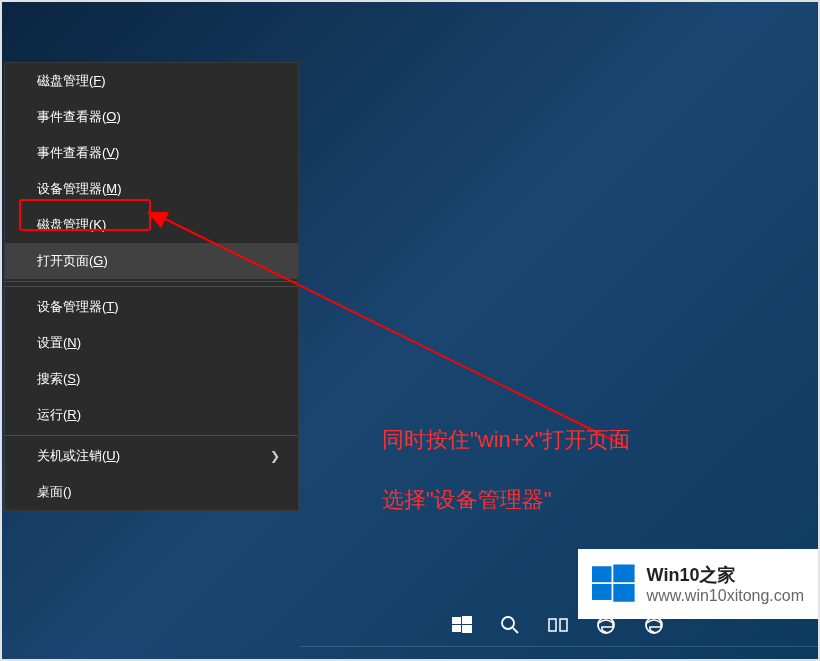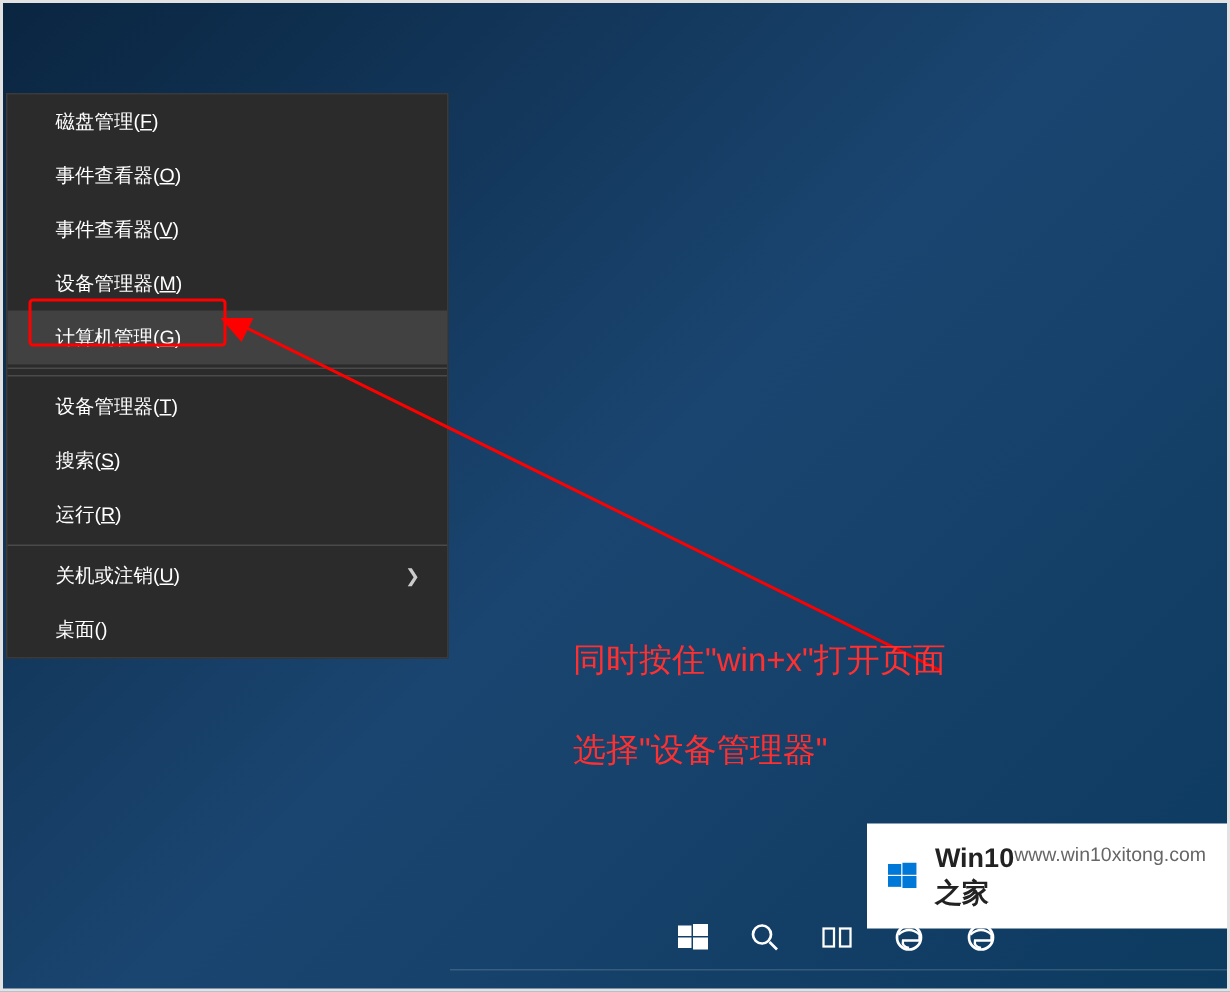--- a/index.html
+++ b/index.html
@@ -44,23 +44,23 @@
 }
 .anno1 { top: 420px; left: 380px; }
 .anno2 { top: 480px; left: 380px; }
 .logo-card {
   position: absolute; right: 0; bottom: 40px;
   width: 240px; height: 70px; background: #fff;
   display: flex; align-items: center; padding: 8px 14px;
   gap: 12px;
 }
 .win-logo { width: 48px; height: 48px; }
-.logo-text { display: flex; flex-direction: row; }
+.logo-text { display: flex; flex-direction: column; }
 .logo-title { font-size: 18px; font-weight: 600; color: #222; }
-.logo-url { font-size: 13px; color: #666; }
+.logo-url { font-size: 16px; color: #666; }
 .taskbar {
   position: absolute; left: 295px; right: 0; bottom: 14px;
   height: 40px;
   display: flex; align-items: center; gap: 4px;
   padding: 0 8px;
 }
 .tb-line {
   position:absolute; left:298px; right:0; bottom:12px; height:1px; background:rgba(255,255,255,0.15);
 }
 .tb-item {
@@ -80,27 +80,33 @@
   </div>
   <div class="menu-item">
     <span class="key">事件查看器</span>(<u>O</u>)
   </div>
   <div class="menu-item">
     <span class="key">事件查看器</span>(<u>V</u>)
   </div>
   <div class="menu-item">
     <span class="key">设备管理器</span>(<u>M</u>)
   </div>
+  <div class="menu-item">
+    <span class="key">磁盘管理</span>(<u>K</u>)
+  </div>
   <div class="menu-item hovered">
-    <span class="key">计算机管理</span>(<u>G</u>)
+    <span class="key">打开页面</span>(<u>G</u>)
   </div>
   <div class="separator"></div>
   <div class="separator"></div>
   <div class="menu-item">
     <span class="key">设备管理器</span>(<u>T</u>)
+  </div>
+  <div class="menu-item">
+    <span class="key">设置</span>(<u>N</u>)
   </div>
   <div class="menu-item">
     <span class="key">搜索</span>(<u>S</u>)
   </div>
   <div class="menu-item">
     <span class="key">运行</span>(<u>R</u>)
   </div>
   <div class="separator"></div>
   <div class="menu-item">
     <span class="key">关机或注销</span>(<u>U</u>)

